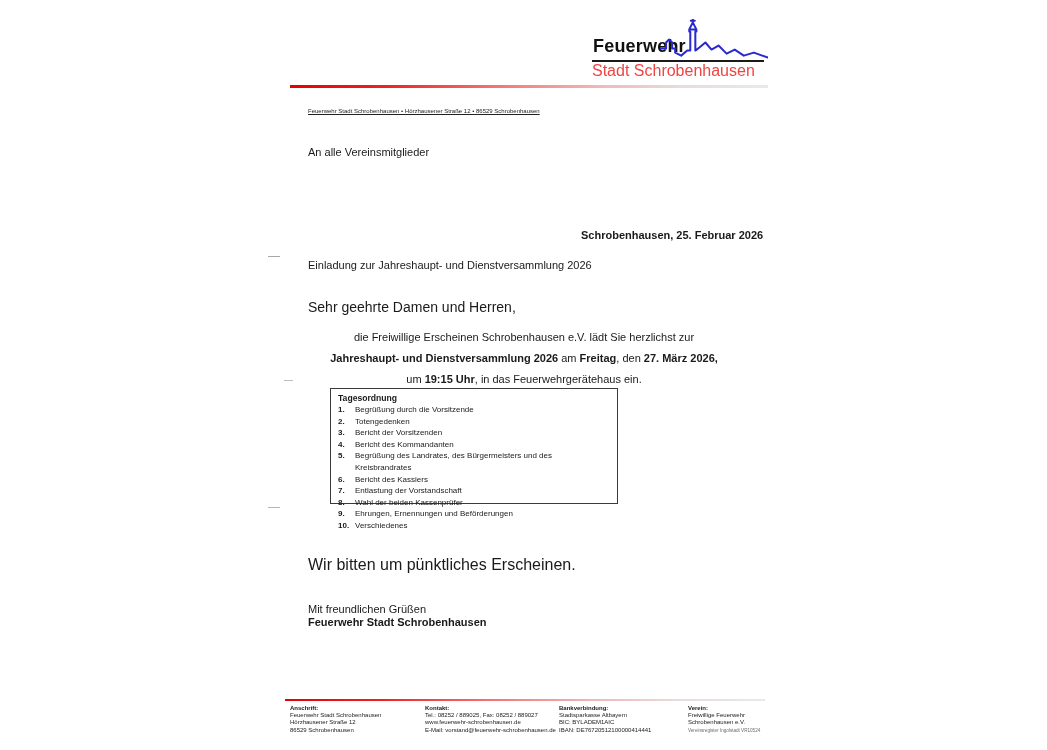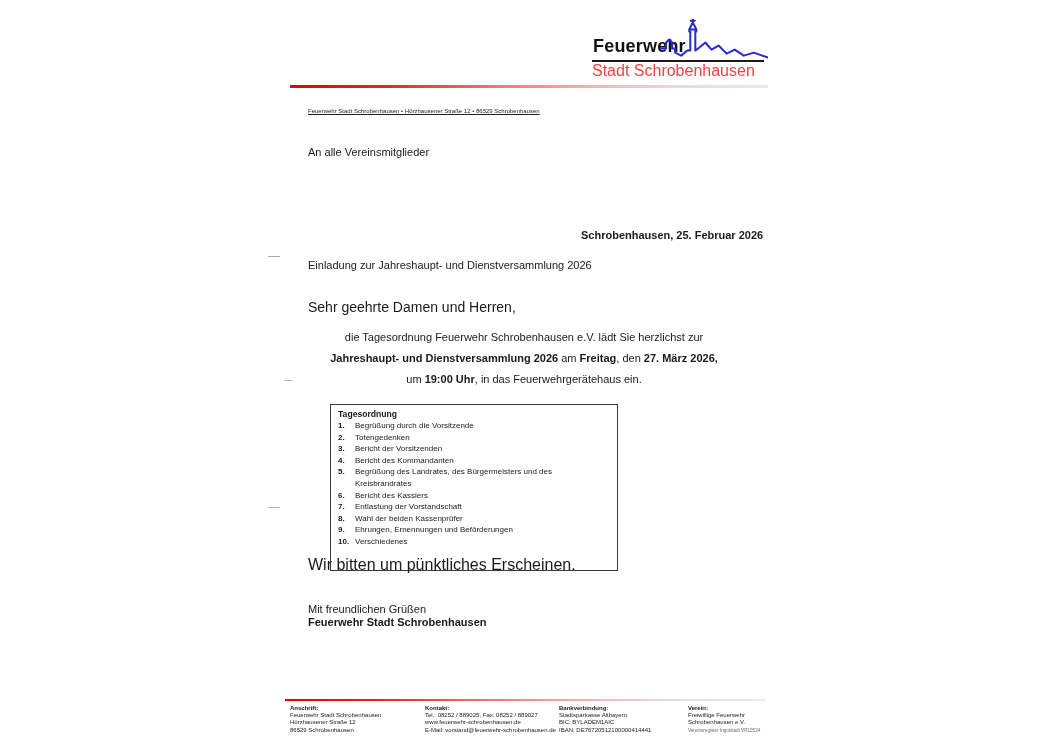--- a/index.html
+++ b/index.html
@@ -29,21 +29,21 @@
   .fold2{left:284px;top:380px;width:9px;background:#bdbdbd;}
   .fold3{left:268px;top:507px;width:12px;background:#b5b5b5;}
 
   .subject{left:308px;top:259px;font-size:11px;font-weight:normal;}
   .salutation{left:308px;top:299px;font-size:14px;}
 
   .invite{left:308px;top:327px;width:432px;text-align:center;font-size:11px;line-height:21px;}
   .b{font-weight:bold;}
 
   
-  .agenda{left:330px;top:404px;width:288px;height:167px;border:1px solid #3a3a3a;box-sizing:border-box;padding:4px 8px 16px 7px;background:#fff;}
+  .agenda{left:330px;top:388px;width:288px;height:116px;border:1px solid #3a3a3a;box-sizing:border-box;padding:4px 8px 16px 7px;background:#fff;}
   .agenda-title{font-size:8.6px;font-weight:bold;line-height:11px;}
   .agenda-row{display:flex;font-size:8px;line-height:11.6px;}
   .agenda-num{width:17px;font-weight:bold;flex:0 0 17px;}
   .agenda-text{flex:1;}
 
   .note{left:308px;top:556px;font-size:16px;}
   .regards{left:308px;top:603px;font-size:11px;line-height:13px;}
 
   
   .footer-col{top:705px;font-size:6px;line-height:7.2px;color:#222;}
@@ -72,23 +72,23 @@
   <div class="abs dateline">Schrobenhausen, 25. Februar 2026</div>
 
   <div class="abs fold fold1"></div>
   <div class="abs fold fold2"></div>
   <div class="abs fold fold3"></div>
 
   <div class="abs subject">Einladung zur Jahreshaupt- und Dienstversammlung 2026</div>
   <div class="abs salutation">Sehr geehrte Damen und Herren,</div>
 
   <div class="abs invite">
-    <div>die Tagesordnung Feuerwehr Schrobenhausen e.V. lädt Sie herzlichst zur</div>
+    <div>die Freiwillige Erscheinen Schrobenhausen e.V. lädt Sie herzlichst zur</div>
     <div><span class="b">Jahreshaupt- und Dienstversammlung 2026</span><span> am </span><span class="b">Freitag</span><span>, den </span><span class="b">27. März 2026,</span></div>
-    <div><span>um </span><span class="b">19:00 Uhr</span><span>, in das Feuerwehrgerätehaus ein.</span></div>
+    <div><span>um </span><span class="b">19:15 Uhr</span><span>, in das Feuerwehrgerätehaus ein.</span></div>
   </div>
 
   <div class="abs agenda">
     <div class="agenda-title">Tagesordnung</div>
     <div class="agenda-row">
         <span class="agenda-num">1.</span>
         <span class="agenda-text">Begrüßung durch die Vorsitzende</span>
       </div>
     <div class="agenda-row">
         <span class="agenda-num">2.</span>

